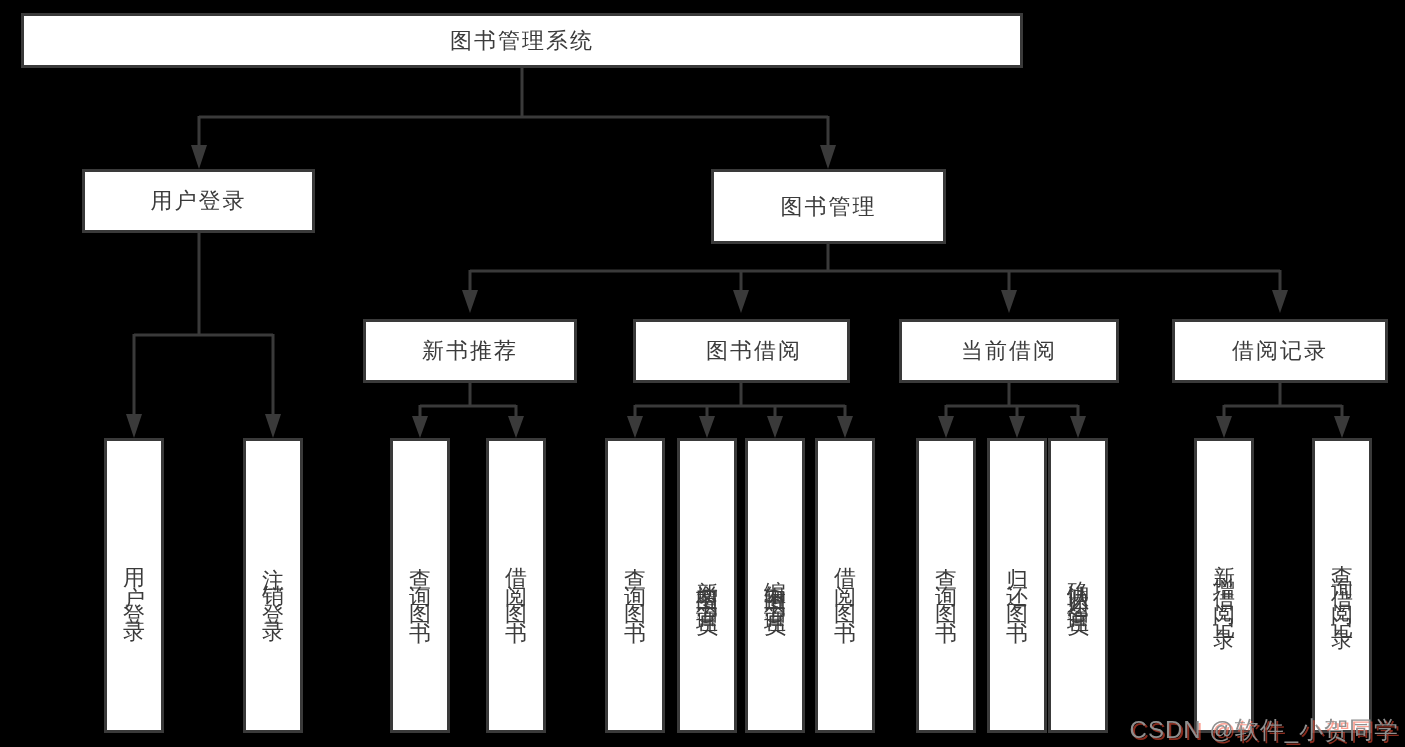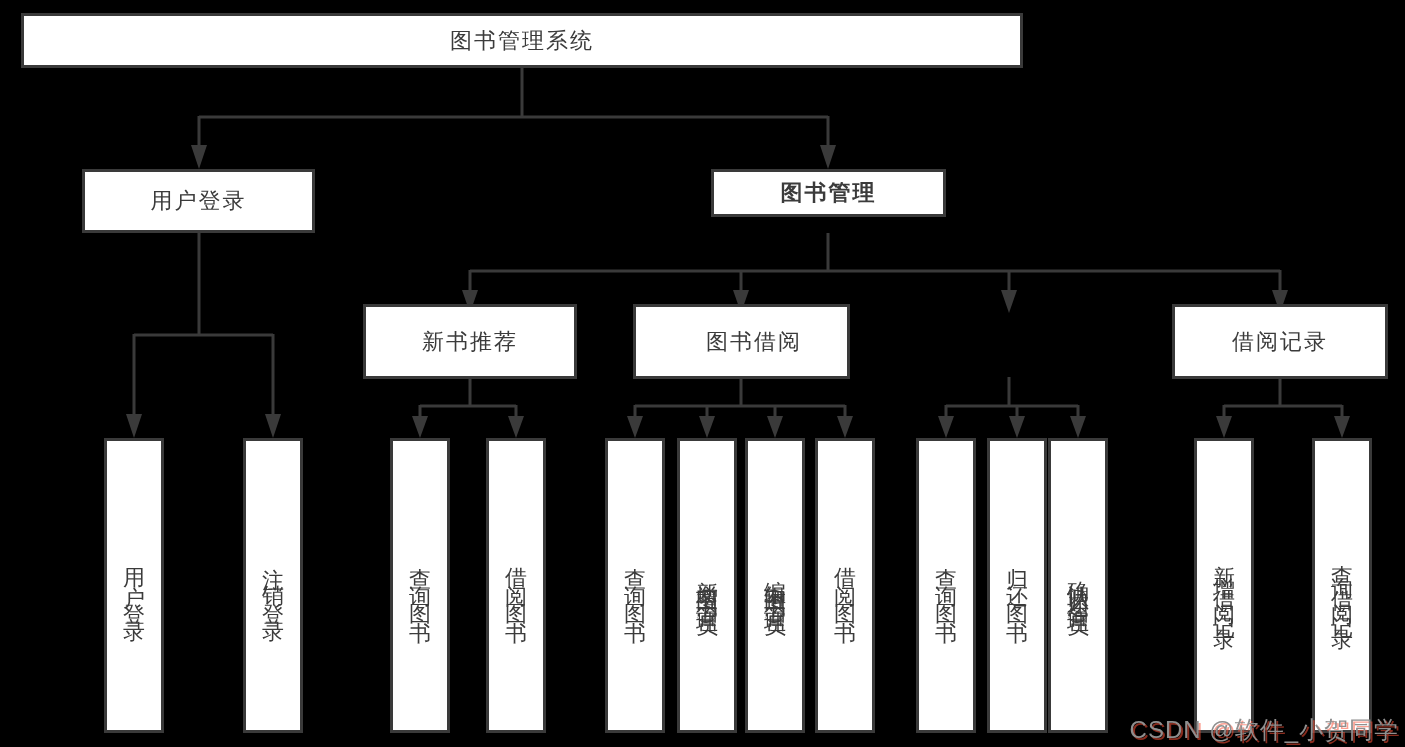--- a/index.html
+++ b/index.html
@@ -24,22 +24,22 @@
     color: #3b3b3b;
     display: flex;
     align-items: center;
     justify-content: center;
     font-size: 22px;
     letter-spacing: 2px;
     white-space: nowrap;
   }
   .root  { left: 21px;  top: 13px;  width: 1002px; height: 55px; }
   .lv2a  { left: 82px;  top: 169px; width: 233px;  height: 64px; }
-  .lv2b  { left: 711px; top: 169px; width: 235px;  height: 48px; font-weight: bold; }
-  .lv3   { top: 304px;  height: 75px; }
+  .lv2b  { left: 711px; top: 169px; width: 235px;  height: 75px; }
+  .lv3   { top: 319px;  height: 64px; }
   .leaf {
     top: 438px;
     width: 60px;
     height: 295px;
     writing-mode: vertical-rl;
     text-orientation: mixed;
     font-size: 22px;
   }
   .s4 { letter-spacing: 18px; }
   .s6 { letter-spacing: 13px; }
@@ -133,20 +133,21 @@
     </g>
   </svg>
 
   <div class="node root">图书管理系统</div>
 
   <div class="node lv2a">用户登录</div>
   <div class="node lv2b">图书管理</div>
 
   <div class="node lv3" style="left:363px; width:214px;">新书推荐</div>
   <div class="node lv3" style="left:633px; width:217px;padding-left:25px;">图书借阅</div>
+  <div class="node lv3" style="left:899px; width:220px;">当前借阅</div>
   <div class="node lv3" style="left:1172px; width:216px;">借阅记录</div>
 
   <div class="node leaf s4" style="left:104px;">用户登录</div>
   <div class="node leaf s4" style="left:243px;">注销登录</div>
   <div class="node leaf s4" style="left:390px;">查询图书</div>
   <div class="node leaf s4" style="left:486px;">借阅图书</div>
   <div class="node leaf s4" style="left:605px;">查询图书</div>
   <div class="node leaf s9" style="left:677px;">新增图书（管理员）</div>
   <div class="node leaf s9" style="left:745px;">编辑图书（管理员）</div>
   <div class="node leaf s4" style="left:815px;">借阅图书</div>

